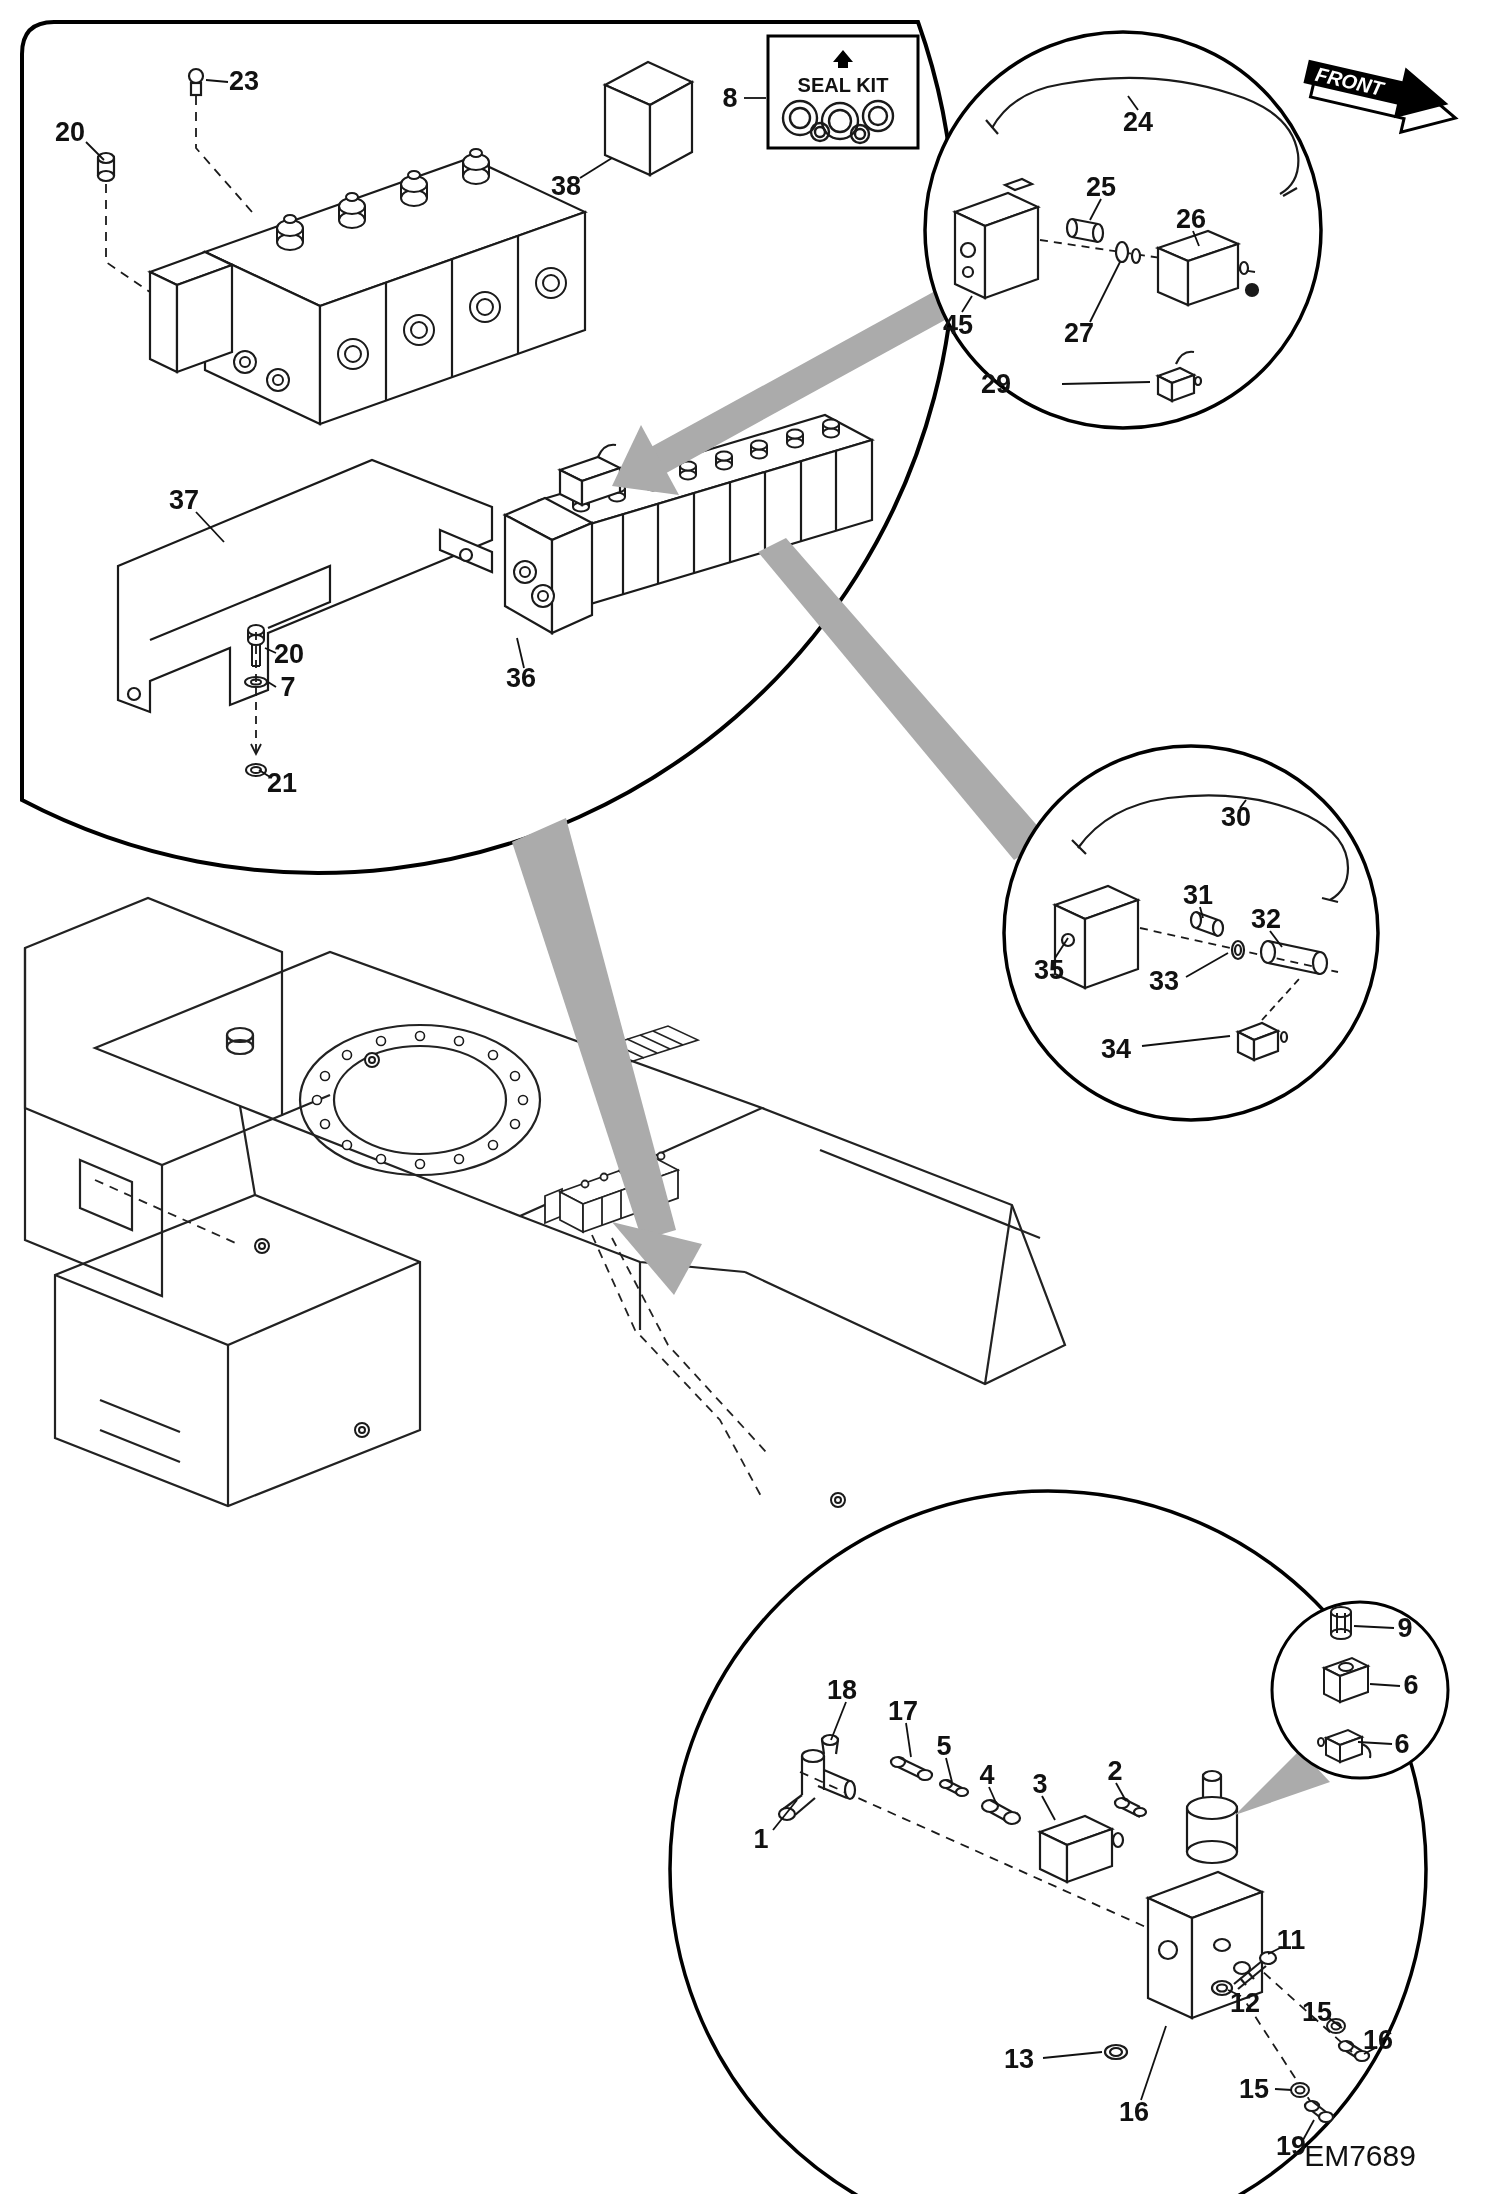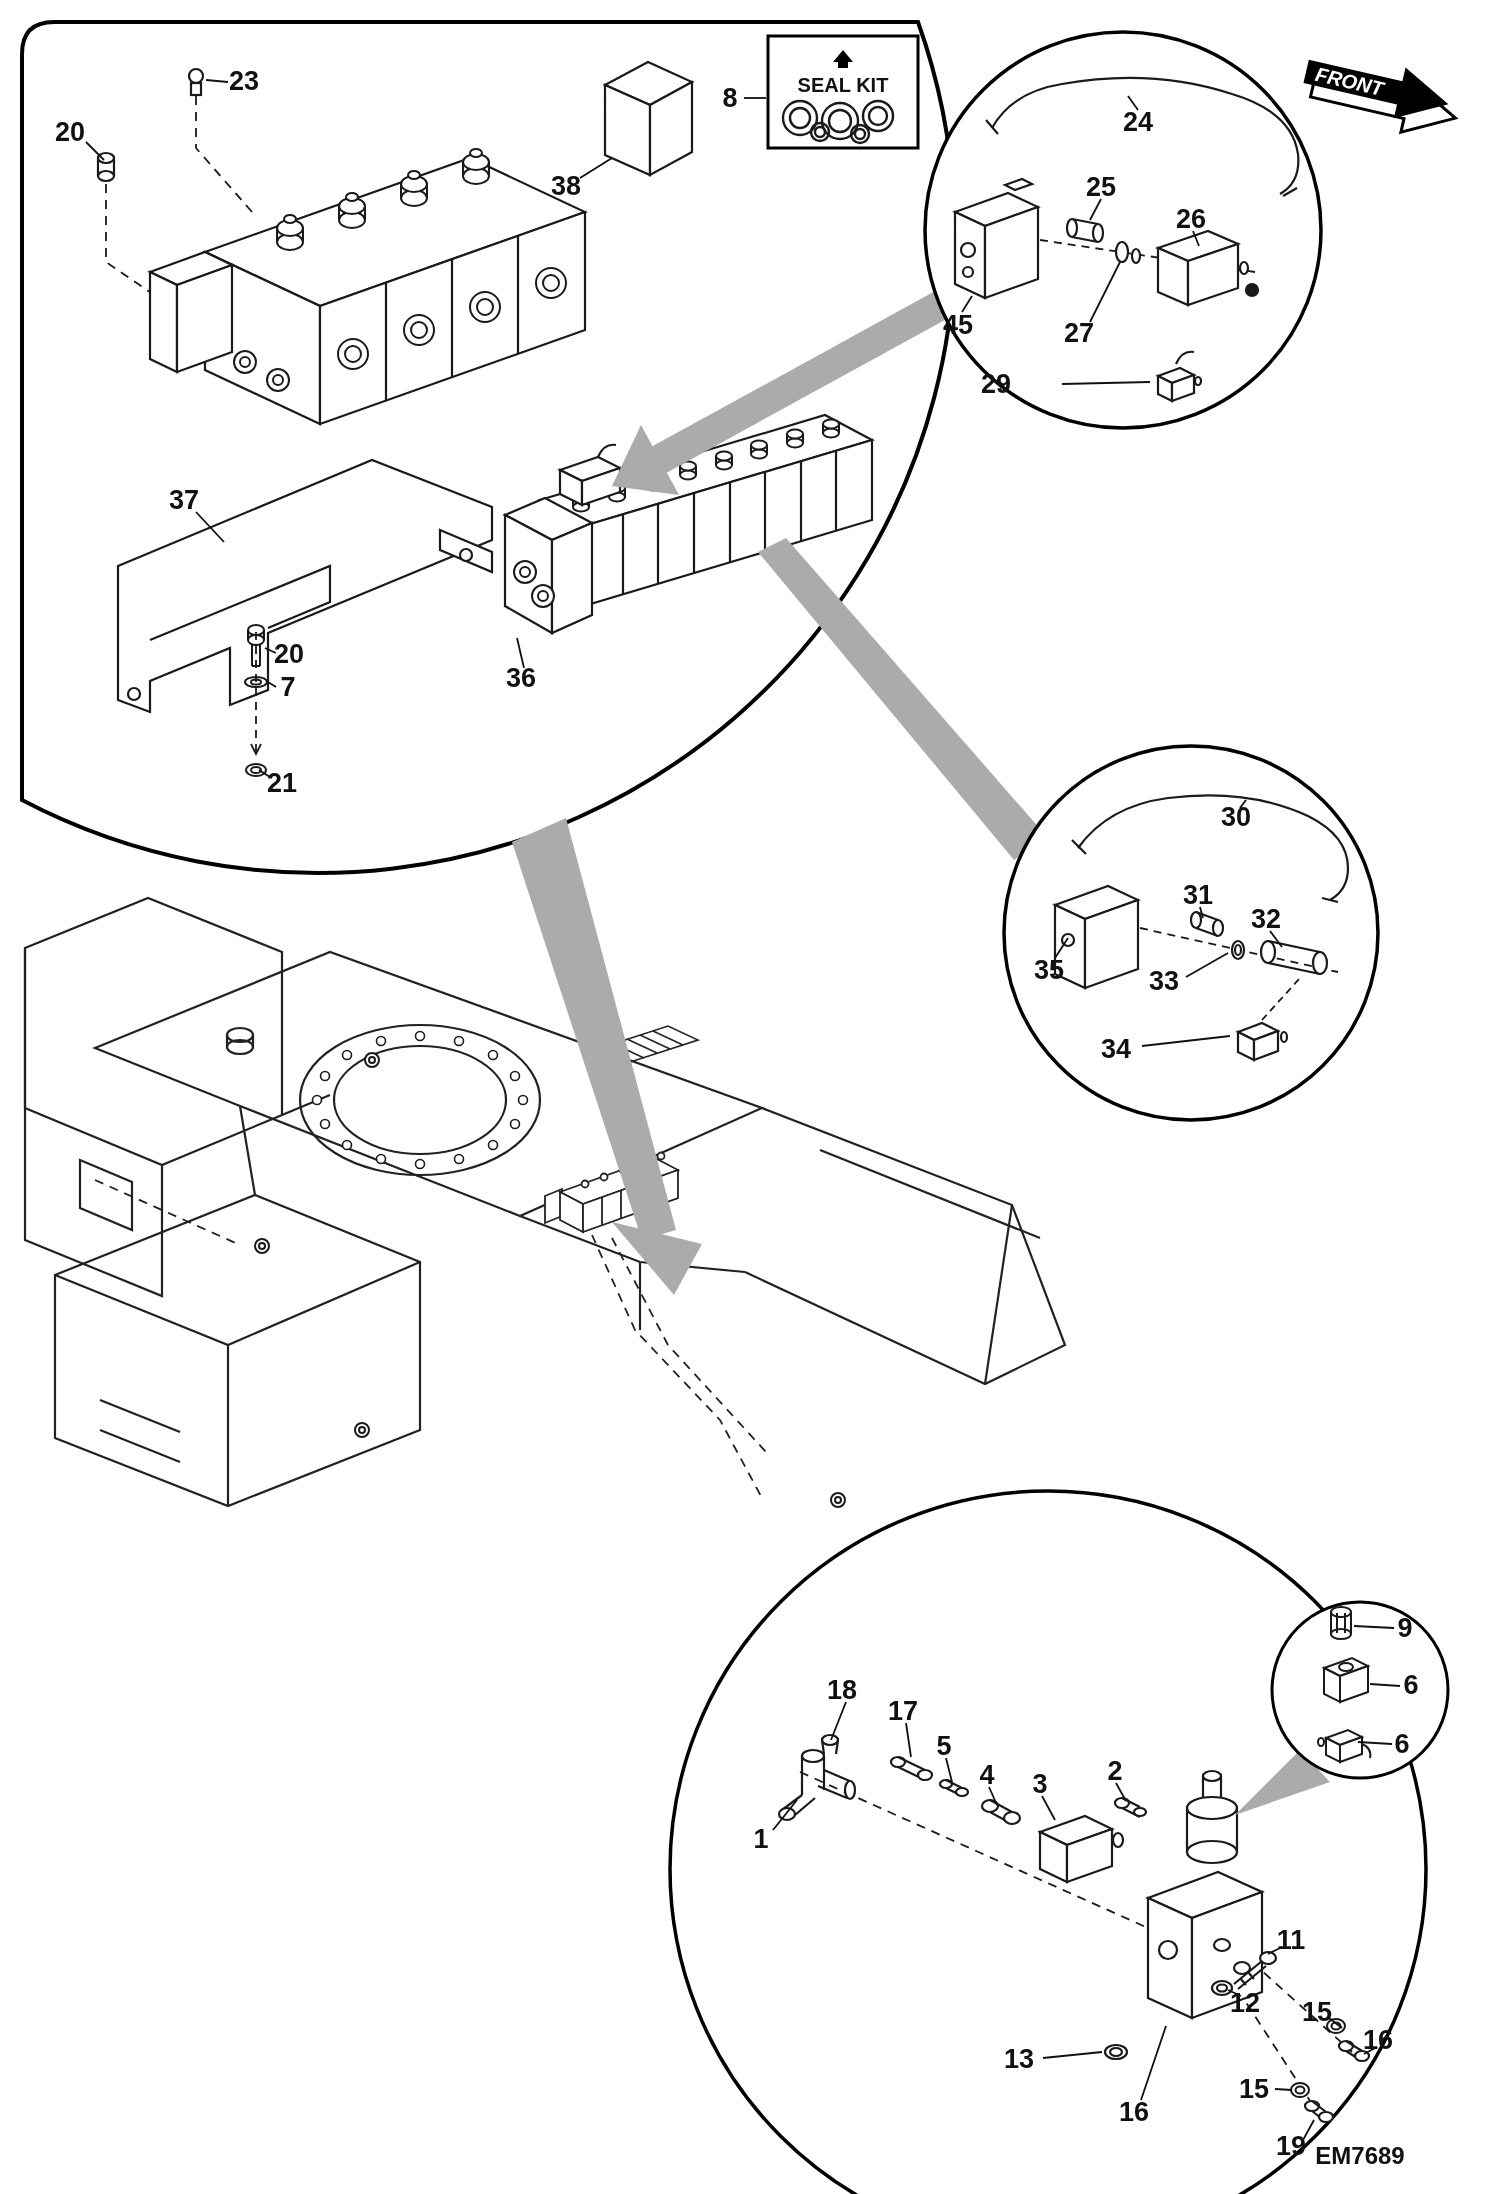--- a/index.html
+++ b/index.html
@@ -8,21 +8,21 @@
     font-family:"Liberation Sans",sans-serif;color:#111;
   }
   .page svg{position:absolute;left:0;top:0;}
   .co{
     position:absolute;transform:translate(-50%,-50%);
     font-weight:bold;font-size:27px;line-height:1;white-space:nowrap;color:#111;
     user-select:none;
   }
   .code{
     position:absolute;transform:translate(-50%,-50%);
-    font-weight:bold;font-size:24px;color:#111;white-space:nowrap;
+    font-weight:normal;font-size:30px;color:#111;white-space:nowrap;
   }
 </style>
 </head>
 <body>
 
 <div class="page">
 
 <svg width="1498" height="2194" viewBox="0 0 1498 2194">
   <defs>
     <g id="coil" fill="#fff" stroke="#1a1a1a" stroke-width="2">

